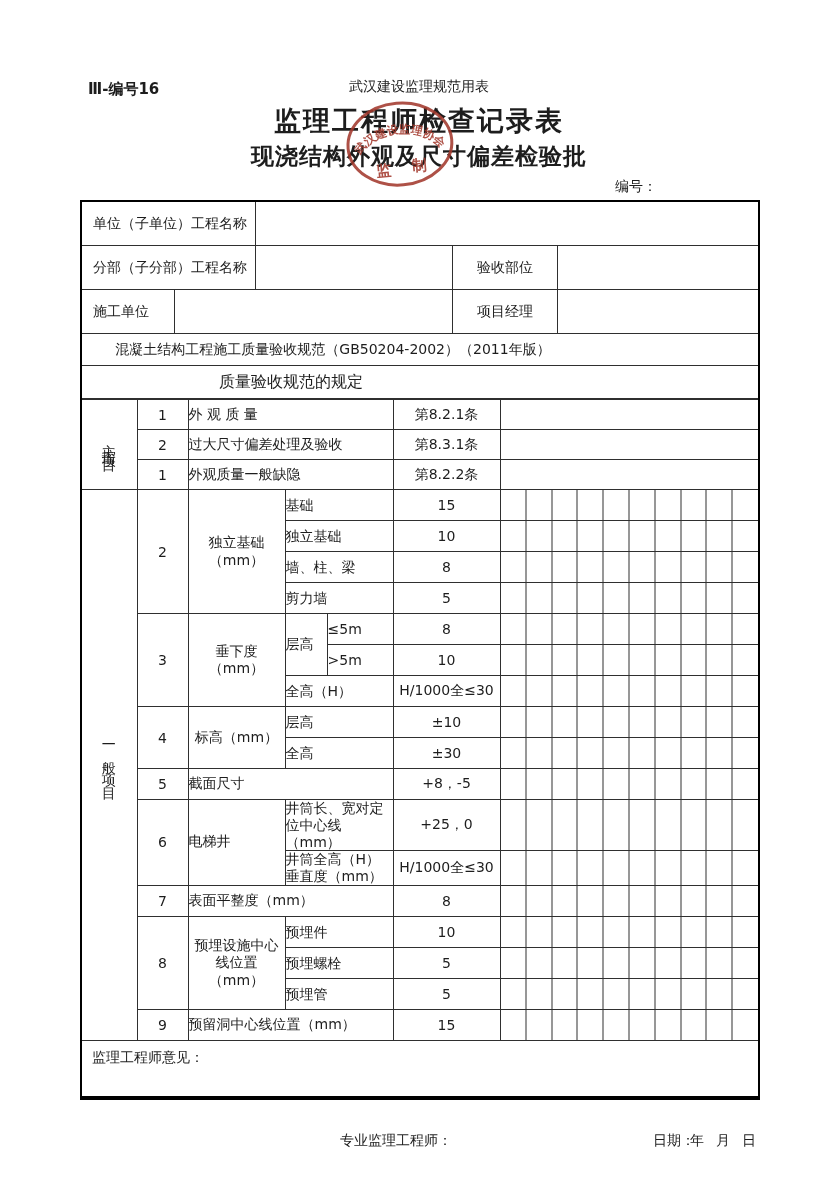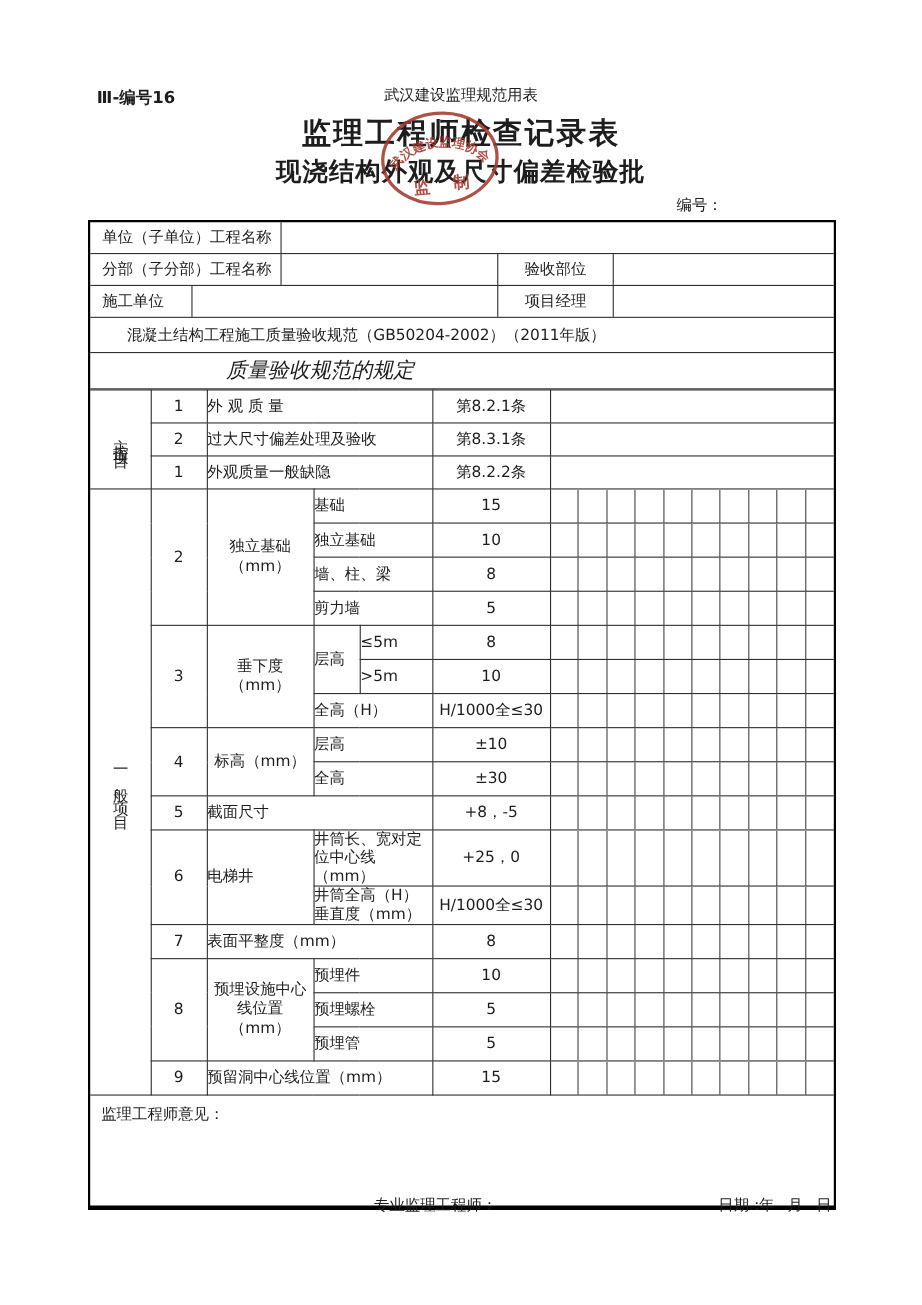--- a/index.html
+++ b/index.html
@@ -26,23 +26,23 @@
   .form {
     position:absolute; left:80px; top:200px; width:680px; height:900px;
     border:2px solid #000; border-bottom:4px solid #000;
     font-size:14px;
   }
   .row { display:flex; border-bottom:1px solid #2f2f2f; }
   .cell { border-right:1px solid #2f2f2f; display:flex; align-items:center; }
   .cell:last-child { border-right:none; }
   .lbl { padding-left:11px; }
   .ctr { justify-content:center; padding-left:0; }
-  .h31 { height:29px; }
+  .h31 { height:44px; }
   .h32 { height:32px; }
-  .h33 { height:33px; font-size:19px;font-style:italic; }
+  .h33 { height:33px; font-size:16px; }
 
   
   table.spec { border-collapse:collapse; table-layout:fixed; width:676px; }
   table.spec td { border:1px solid #2f2f2f; font-size:14px; padding:0; overflow:hidden; }
   table.spec td.first { border-left:none; }
   table.spec td.last { border-right:none; }
   tr.mrow td { height:30px; }
   tr.grow td { height:31px; }
   td.num, td.val, td.clause, td.cat { text-align:center; }
   td.item, td.sub { padding-left:8px; }

